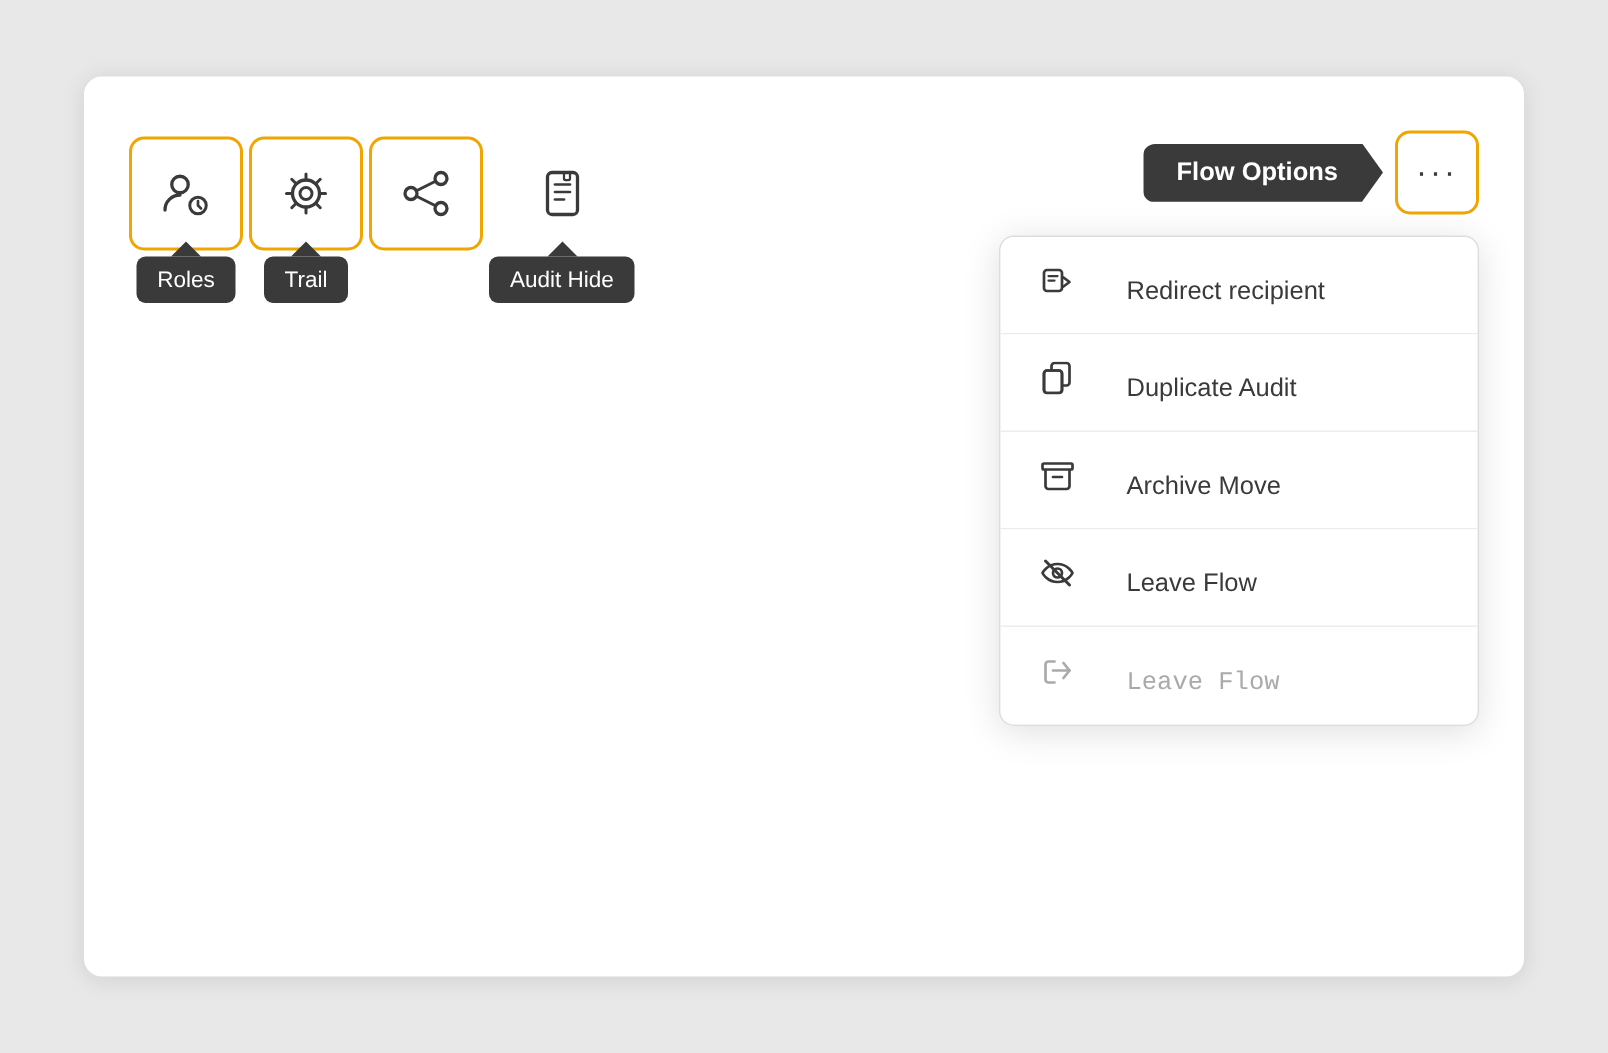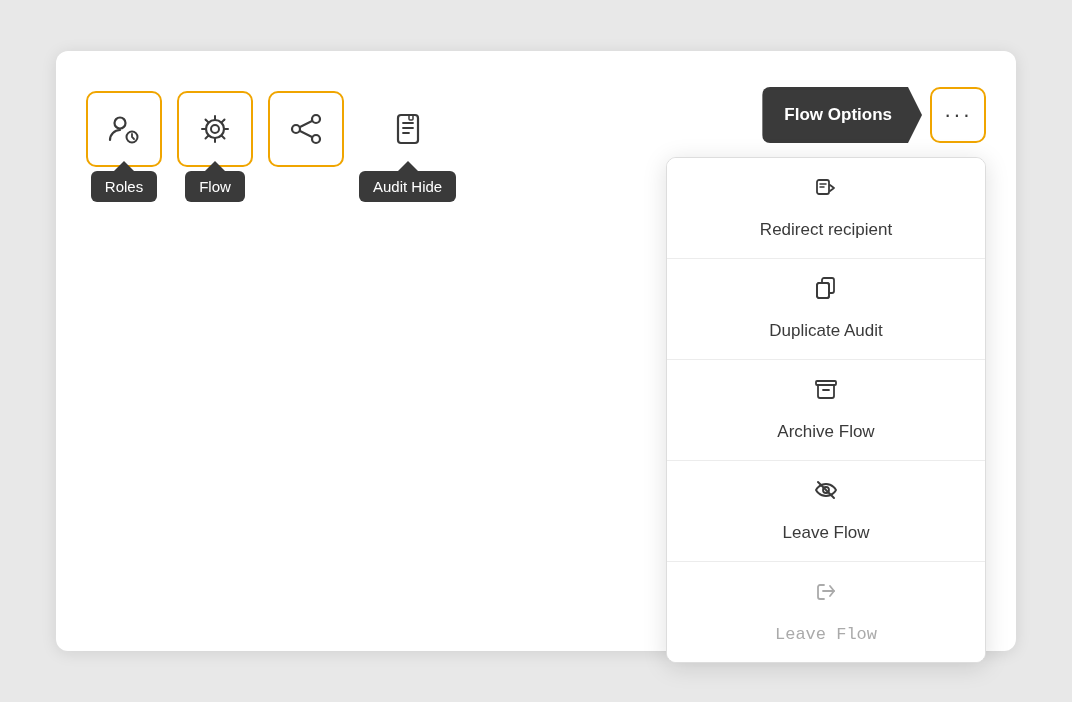--- a/index.html
+++ b/index.html
@@ -16,21 +16,21 @@
       border-radius: 12px;
       padding: 40px 30px 30px 30px;
       width: 960px;
       min-height: 600px;
       box-shadow: 0 2px 16px rgba(0,0,0,0.10);
       position: relative;
     }
     .toolbar {
       display: flex;
       align-items: flex-start;
-      gap: 15px;
+      gap: 4px;
       margin-bottom: 30px;
     }
     .tool-item {
       display: flex;
       flex-direction: column;
       align-items: center;
       position: relative;
     }
     .tool-btn {
       width: 76px;
@@ -75,21 +75,21 @@
       color: #fff;
       border: none;
       border-radius: 8px 0 0 8px;
       padding: 14px 22px;
       font-size: 17px;
       font-weight: 600;
       cursor: pointer;
       display: flex;
       align-items: center;
       gap: 8px;
-      height: 56px;
+      height: 39px;
       clip-path: polygon(0 0, calc(100% - 14px) 0, 100% 50%, calc(100% - 14px) 100%, 0 100%);
       padding-right: 30px;
     }
     .more-btn {
       width: 56px;
       height: 56px;
       border: 2.5px solid #f0a500;
       border-radius: 10px;
       background: #fff;
       display: flex;
@@ -107,30 +107,29 @@
       background: #fff;
       border: 1px solid #ddd;
       border-radius: 10px;
       box-shadow: 0 4px 24px rgba(0,0,0,0.13);
       min-width: 320px;
       z-index: 100;
       overflow: hidden;
     }
     .dropdown-item {
       display: flex;
-      align-items: center;
-      gap: 16px;
+      align-items: flex-end;
+      gap: 32px;
       padding: 18px 24px;
       font-size: 17px;
       color: #3a3a3a;
       cursor: pointer;
       border-bottom: 1px solid #ececec;
       background: #fff;
       transition: background 0.15s;
-      flex-direction: column;
     }
     .dropdown-item:last-child {
       border-bottom: none;
       font-family: Liberation Mono, monospace;
     }
     .dropdown-item.disabled {
       color: #aaa;
       cursor: default;
     }
     .dropdown-icon {
@@ -175,21 +174,21 @@
           <line x1="18" y1="5" x2="18" y2="9" stroke="#3a3a3a" stroke-width="2" stroke-linecap="round"></line>
           <line x1="18" y1="27" x2="18" y2="31" stroke="#3a3a3a" stroke-width="2" stroke-linecap="round"></line>
           <line x1="5" y1="18" x2="9" y2="18" stroke="#3a3a3a" stroke-width="2" stroke-linecap="round"></line>
           <line x1="27" y1="18" x2="31" y2="18" stroke="#3a3a3a" stroke-width="2" stroke-linecap="round"></line>
           <line x1="8.5" y1="8.5" x2="11.5" y2="11.5" stroke="#3a3a3a" stroke-width="2" stroke-linecap="round"></line>
           <line x1="24.5" y1="24.5" x2="27.5" y2="27.5" stroke="#3a3a3a" stroke-width="2" stroke-linecap="round"></line>
           <line x1="27.5" y1="8.5" x2="24.5" y2="11.5" stroke="#3a3a3a" stroke-width="2" stroke-linecap="round"></line>
           <line x1="11.5" y1="24.5" x2="8.5" y2="27.5" stroke="#3a3a3a" stroke-width="2" stroke-linecap="round"></line>
         </svg>
       </button>
-      <div class="tool-label">Flow</div>
+      <div class="tool-label">Trail</div>
     </div>
 
     <div class="tool-item">
       <button class="tool-btn">
         <svg width="36" height="36" viewBox="0 0 36 36" fill="none" xmlns="http://www.w3.org/2000/svg">
           <circle cx="8" cy="18" r="4" stroke="#3a3a3a" stroke-width="2.2" fill="none"></circle>
           <circle cx="28" cy="8" r="4" stroke="#3a3a3a" stroke-width="2.2" fill="none"></circle>
           <circle cx="28" cy="28" r="4" stroke="#3a3a3a" stroke-width="2.2" fill="none"></circle>
           <line x1="12" y1="16" x2="24" y2="10" stroke="#3a3a3a" stroke-width="2" stroke-linecap="round"></line>
           <line x1="12" y1="20" x2="24" y2="26" stroke="#3a3a3a" stroke-width="2" stroke-linecap="round"></line>
@@ -246,21 +245,21 @@
         </div>
 
         <div class="dropdown-item">
           <span class="dropdown-icon">
             <svg width="22" height="22" viewBox="0 0 22 22" fill="none" xmlns="http://www.w3.org/2000/svg">
               <rect x="1" y="3" width="20" height="4" rx="1" stroke="#3a3a3a" stroke-width="1.8" fill="none"></rect>
               <path d="M3 7v11a2 2 0 002 2h12a2 2 0 002-2V7" stroke="#3a3a3a" stroke-width="1.8" fill="none"></path>
               <line x1="8" y1="12" x2="14" y2="12" stroke="#3a3a3a" stroke-width="1.8" stroke-linecap="round"></line>
             </svg>
           </span>
-          <span>Archive Flow</span>
+          <span>Archive Move</span>
         </div>
 
 
         <div class="dropdown-item">
           <span class="dropdown-icon">
             <svg width="22" height="22" viewBox="0 0 22 22" fill="none" xmlns="http://www.w3.org/2000/svg">
               <path d="M1 11s3-6 10-6 10 6 10 6-3 6-10 6S1 11 1 11z" stroke="#3a3a3a" stroke-width="1.8" fill="none"></path>
               <circle cx="11" cy="11" r="3" stroke="#3a3a3a" stroke-width="1.8" fill="none"></circle>
               <line x1="3" y1="3" x2="19" y2="19" stroke="#3a3a3a" stroke-width="2" stroke-linecap="round"></line>
             </svg>

